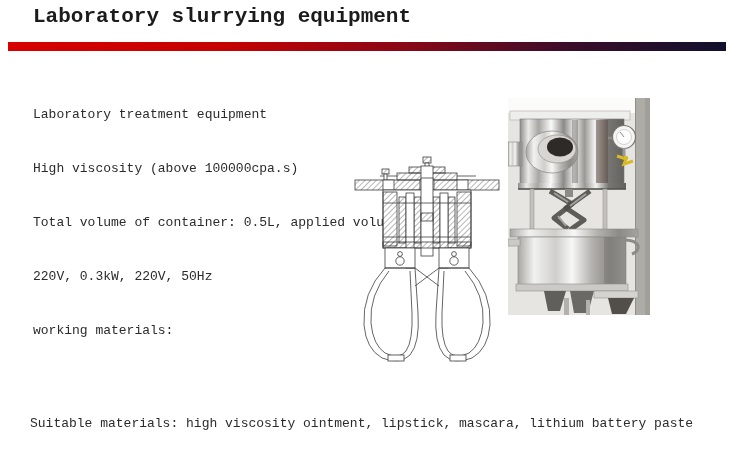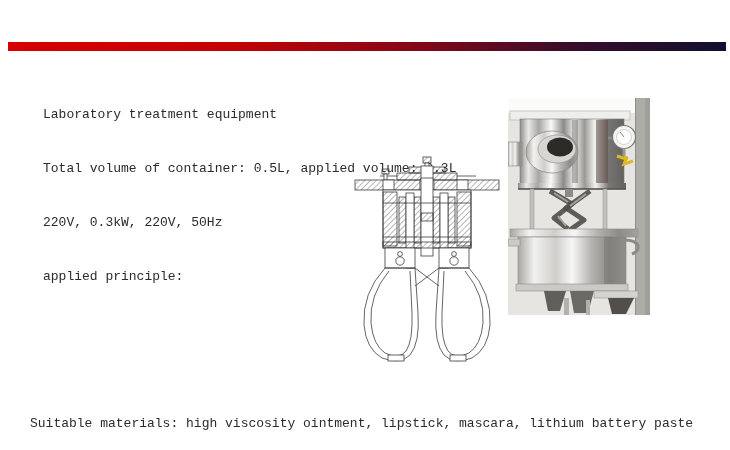--- a/index.html
+++ b/index.html
@@ -17,41 +17,43 @@
     position:absolute; left:8px; top:42px; width:718px; height:9px;
     background:linear-gradient(90deg,
       var(--accent-from,#d60000) 0%, #c50202 30%,
       var(--accent-mid,#8a0716) 55%, var(--accent-dark,#3a0d2a) 78%,
       var(--accent-to,#10102e) 100%);
   }
   .specs {
     position:absolute; left:33px; top:70px;
     font-size:13px; line-height:18px; white-space:pre;
   }
-  .spec-line { height:18px;margin-left:10px; }
+  .spec-line { height:18px; }
   .footer {
     position:absolute; left:30px; top:381px;
     font-size:13px; line-height:17px; white-space:pre;
   }
   .diagram { position:absolute; left:352px; top:153px; }
   .photo   { position:absolute; left:508px; top:98px; }
 </style>
 </head>
 <body>
 
 <div class="page">
 
+  <h1 class="title">Laboratory slurrying equipment</h1>
 
   <div class="accent-bar"></div>
 
   <div class="specs">
     <div class="spec-line">Laboratory treatment equipment</div>
+    <div class="spec-line">High viscosity (above 100000cpa.s)</div>
     <div class="spec-line">Total volume of container: 0.5L, applied volume: 0.3L</div>
     <div class="spec-line">220V, 0.3kW, 220V, 50Hz</div>
-    <div class="spec-line">applied principle:</div>
+    <div class="spec-line">working materials:</div>
     
     
     
     
     
     
   </div>
 
   <svg class="diagram" width="150" height="212" viewBox="0 0 150 212" aria-label="Double planet kneader cross-section drawing">
     <defs>

